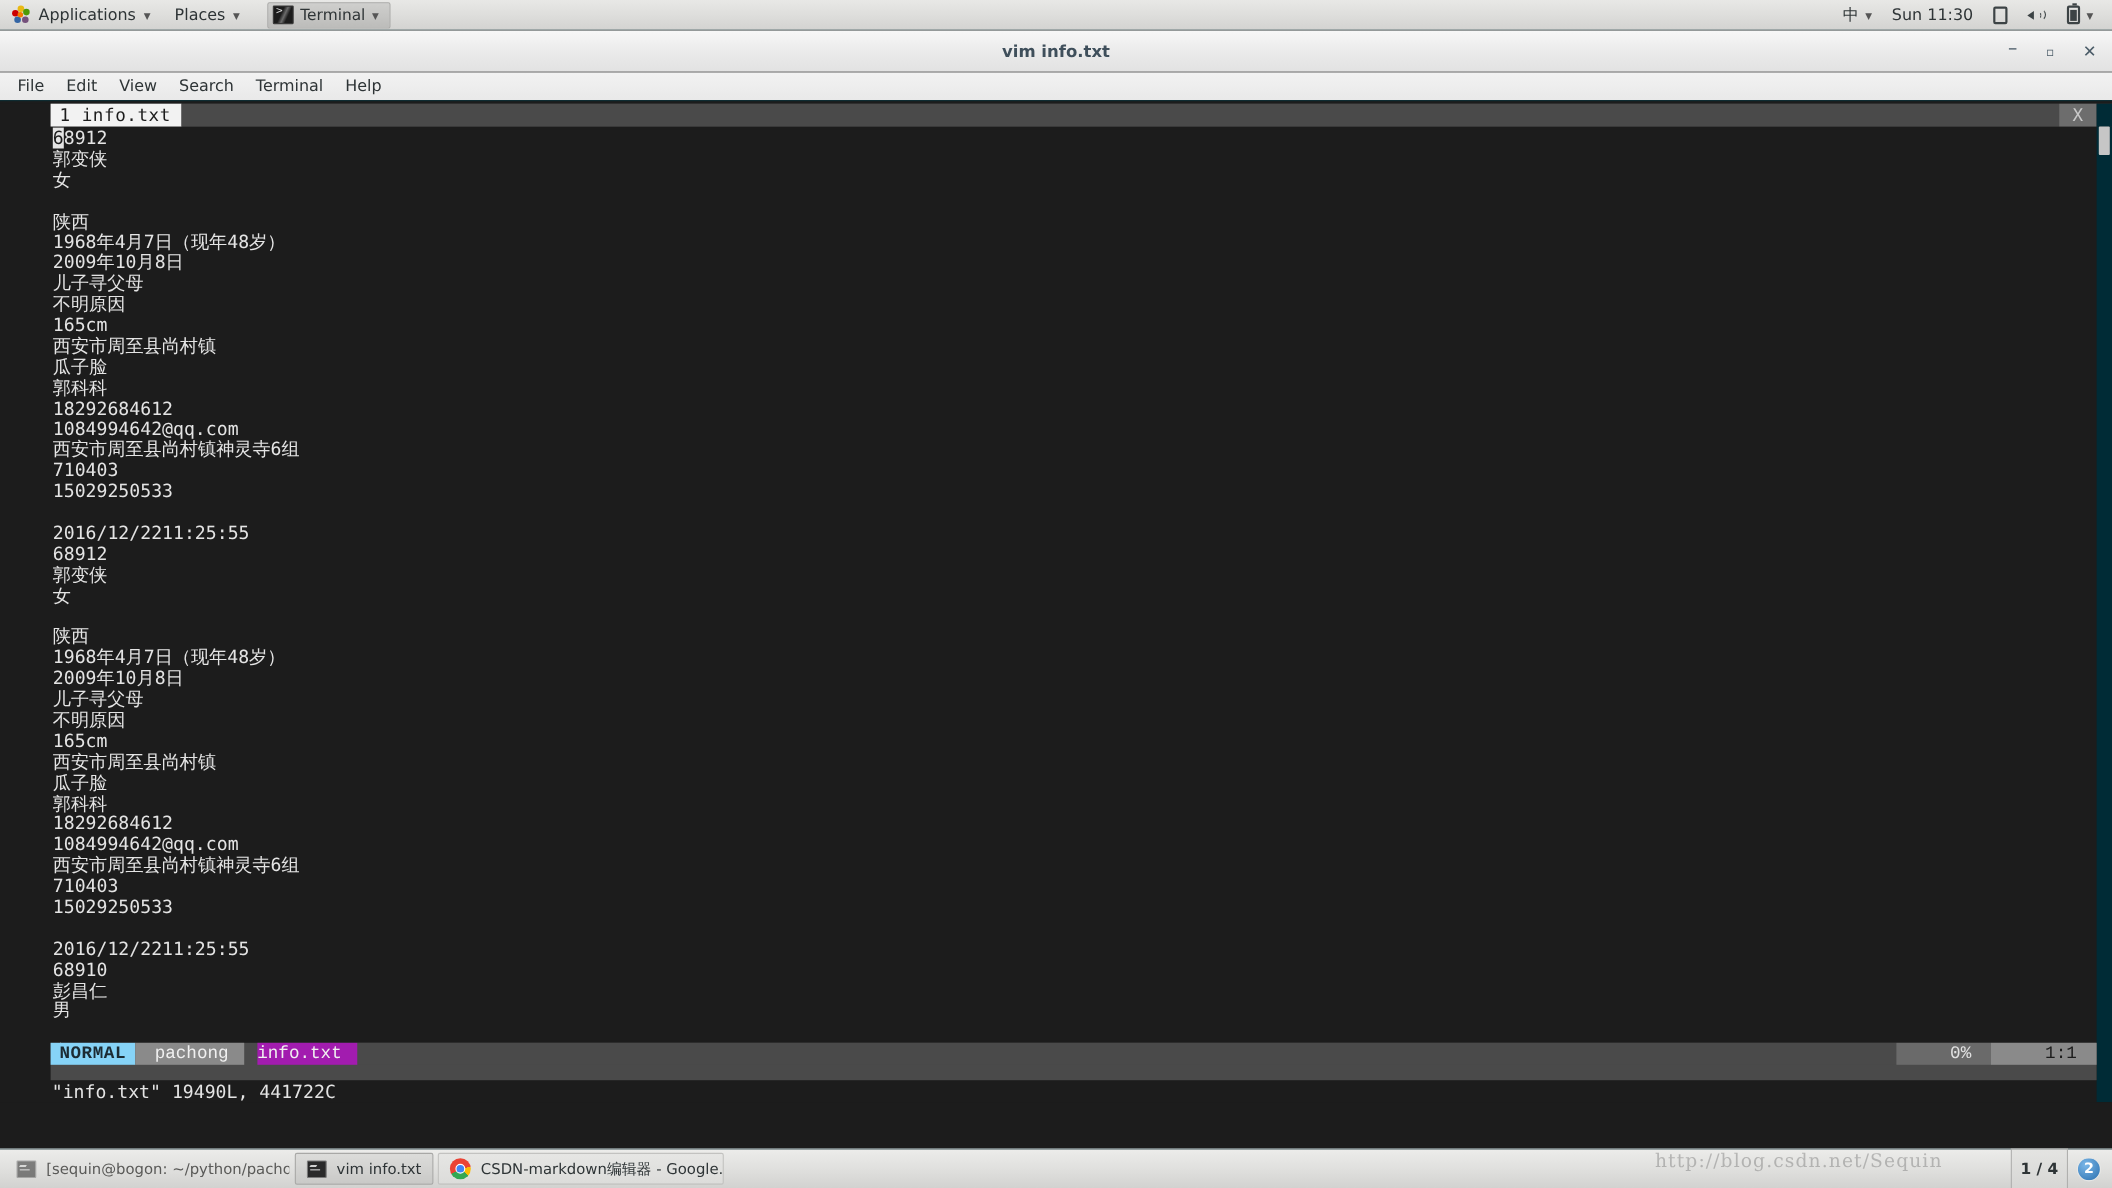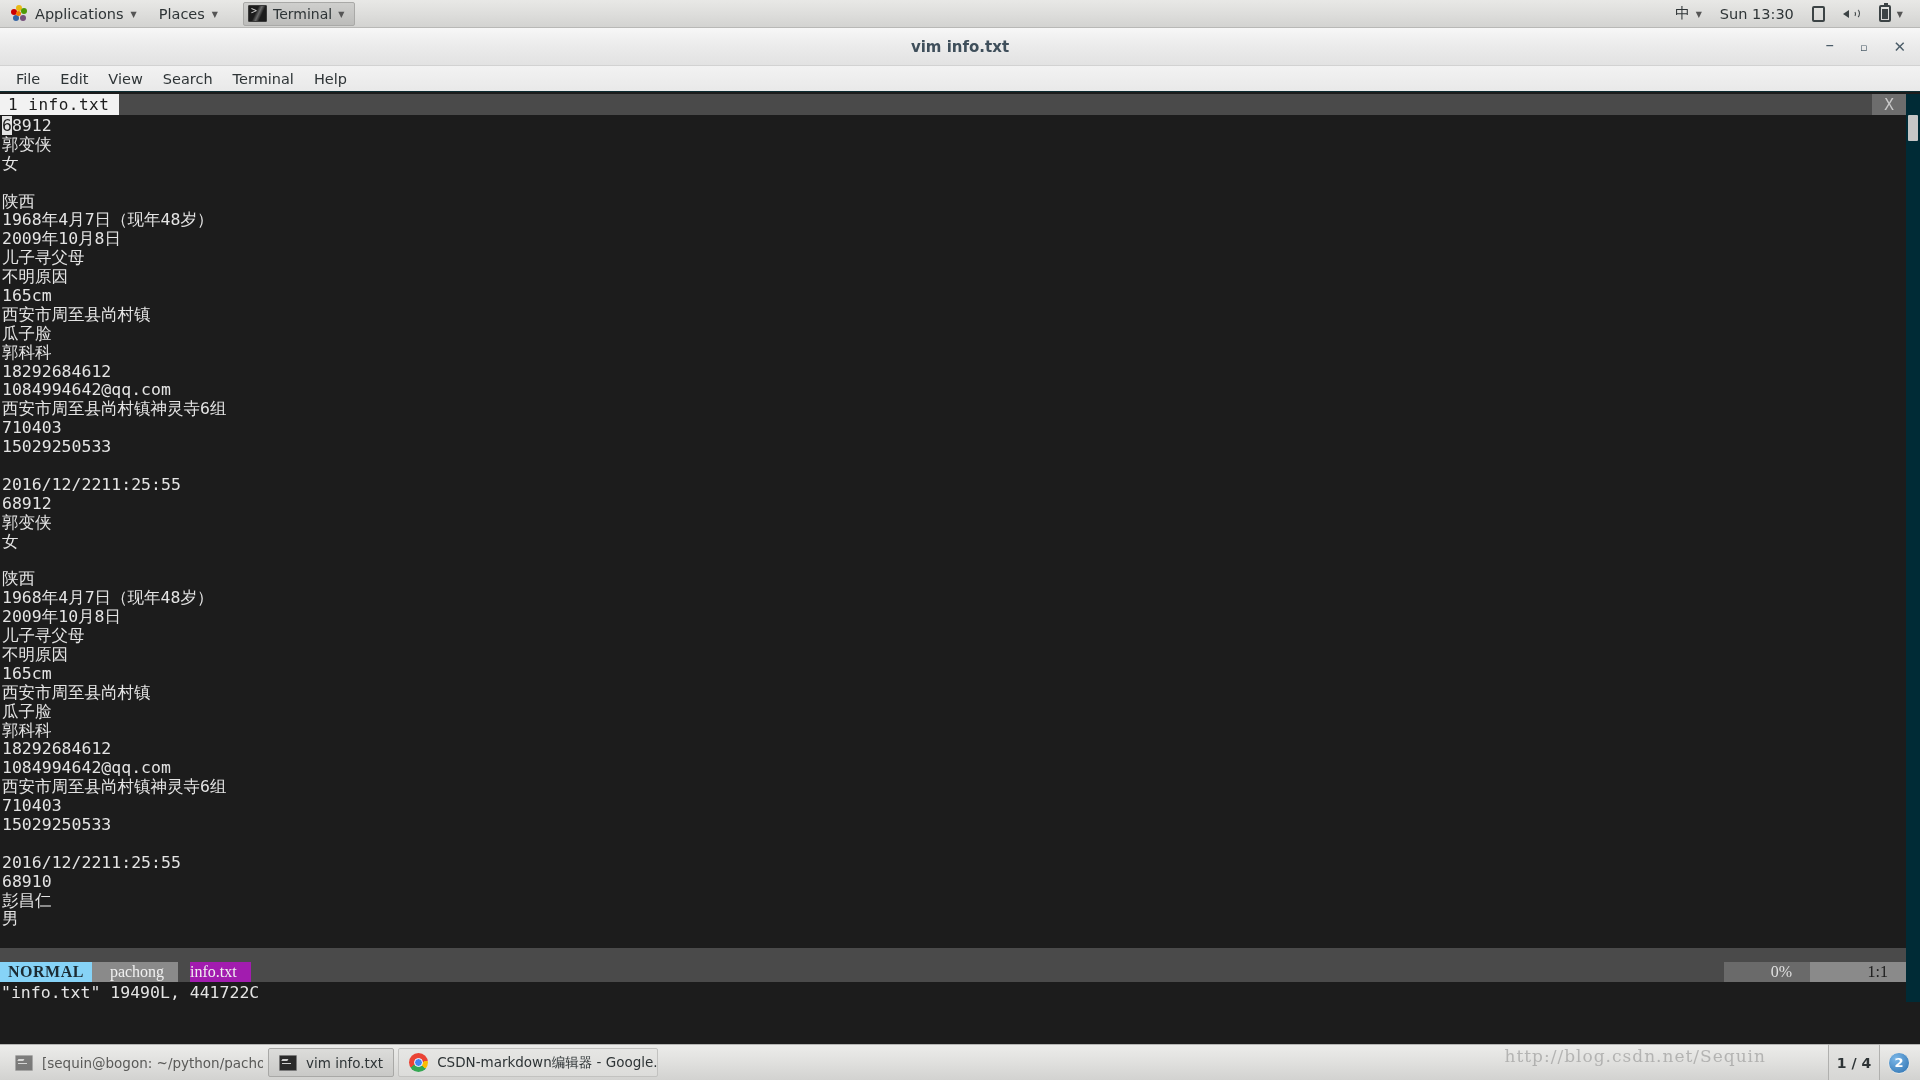--- a/index.html
+++ b/index.html
@@ -123,20 +123,21 @@
   }
   .menuitem { padding: 0 10px; height: 24px; display:flex; align-items:center;}
 
   
   #vim {
     position: absolute; left: 0; top: 66px; right: 0; bottom: 42px;
     background: #1c1c1c;
     font-family: "DejaVu Sans Mono", monospace;
     font-size: 17px;
     overflow: hidden;
+    padding-left: 46px;
   }
   #tabline {
     height: 21px; width: 100%; background: #3a3a3a;
     display: flex; align-items: stretch;
     font-family: "DejaVu Sans Mono", monospace; font-size: 16px;
   }
   #tab-active {
     background: #f2f2f2; color: #1c1c1c; padding: 0 10px 0 8px;
     display: flex; align-items: center; letter-spacing: 0.5px;
   }
@@ -169,22 +170,22 @@
     background: #002b36;
   }
   #scrollbar .thumb {
     position:absolute; left: 2px; right: 2px; top: 0px; height: 26px;
     background: #c6c6c6; border-radius: 1px;
   }
 
   #statusline {
     position: absolute; left: 0; right: 14px; bottom: 20px; height: 34px;
     background: #4a4a4a;
-    display: flex; align-items: flex-end;
-    font-family: Liberation Serif, serif; font-size: 16px;
+    display: flex; align-items: flex-start;
+    font-family: Liberation Mono, monospace; font-size: 16px;
   }
   #sl-mode {
     background: #86d3f7; color: #1c2b33; padding: 0 8px; height: 20px;
     display:flex; align-items:center; font-weight: bold; letter-spacing:0.5px;
   }
   #sl-branch {
     background: #8a8a8a; color: #f0f0f0; padding: 0 14px 0 18px; height:20px;
     display:flex; align-items:center;
   }
   #sl-file {
@@ -305,21 +306,21 @@
     <span>Terminal</span>
     <span class="caret">▼</span>
   </div>
 
   <div id="panel-right">
     <div class="tray-item">
       <span>中</span>
       <span class="caret">▼</span>
     </div>
     <div class="tray-item">
-      <span>Sun 13:30</span>
+      <span>Sun 11:30</span>
     </div>
     <div class="tray-item">
       <span class="ico-note"></span>
     </div>
     <div class="tray-item">
       <span class="ico-speaker">
         <span class="w w1"></span>
           <span class="w w2"></span>
       </span>
     </div>

